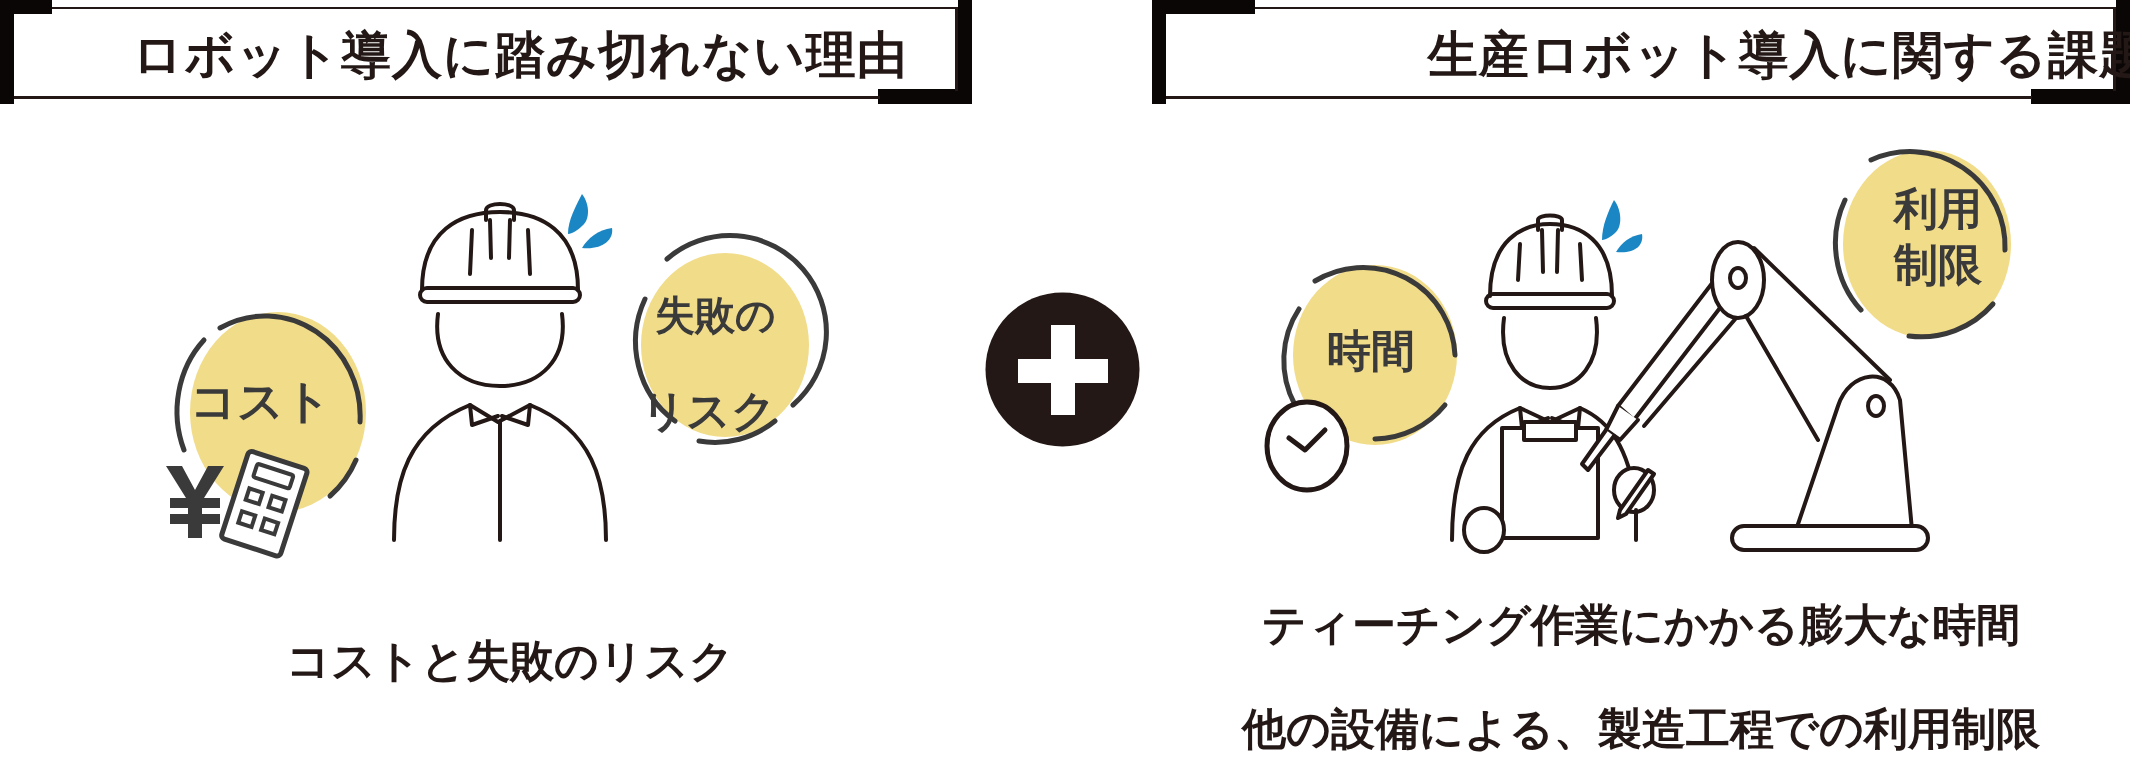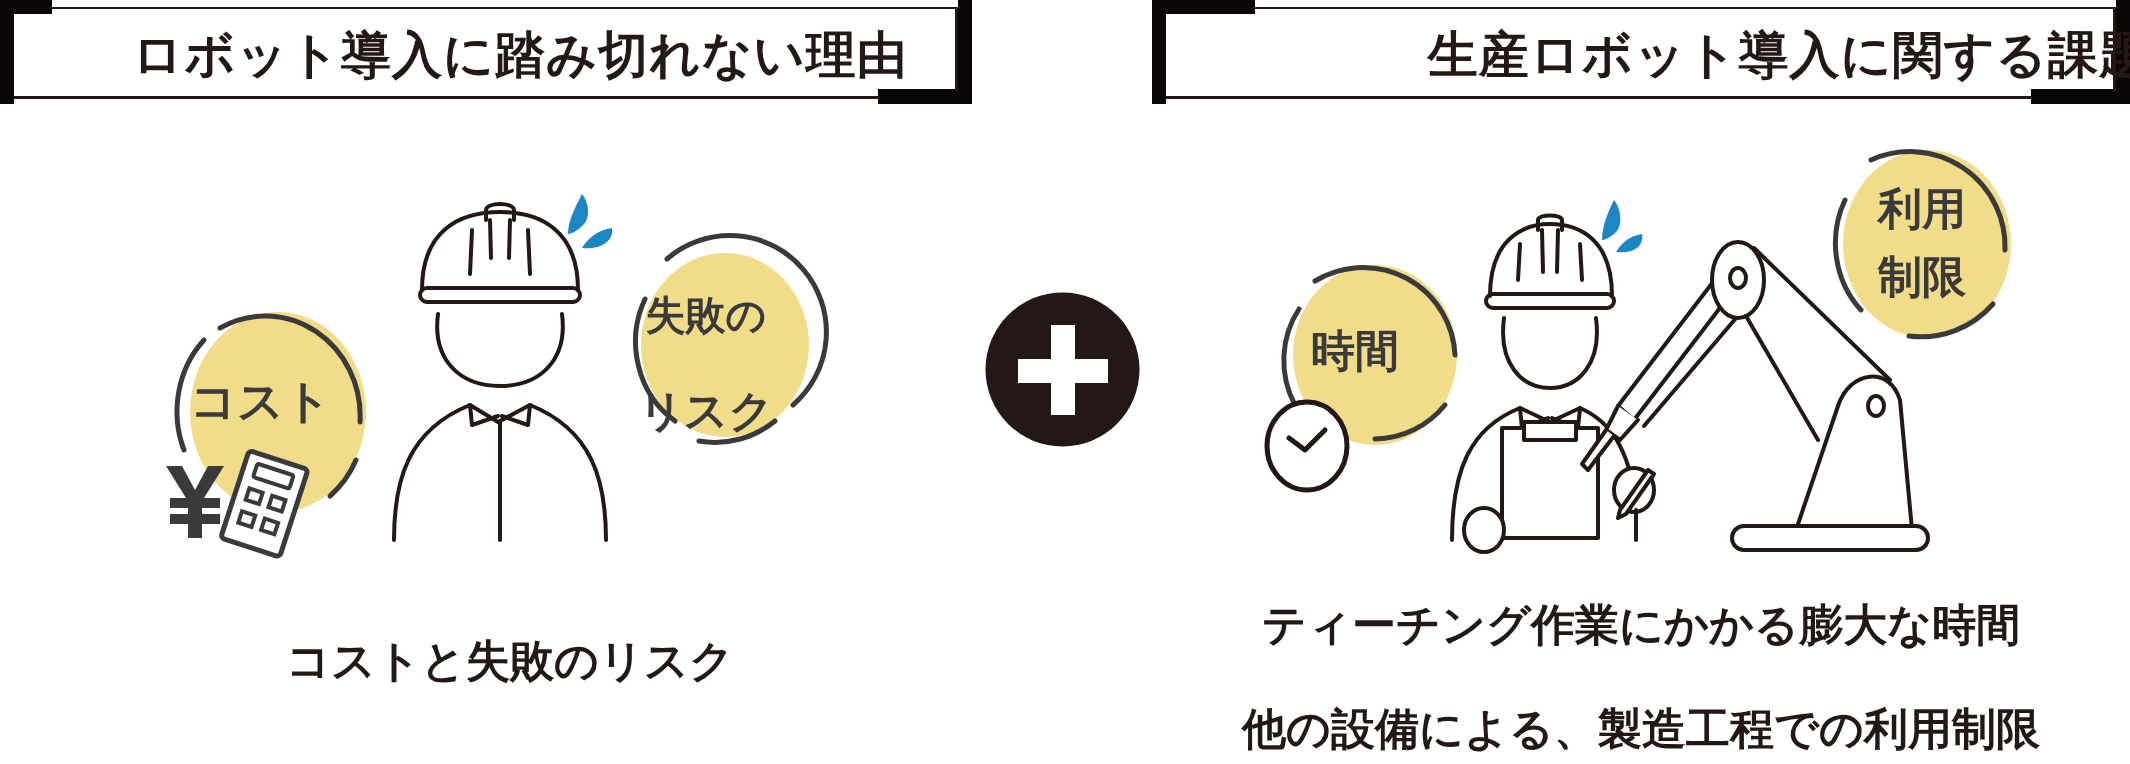--- a/index.html
+++ b/index.html
@@ -4,21 +4,21 @@
 <style>
   html, body { margin:0; padding:0; background:#ffffff; }
   body { width:2130px; height:764px; position:relative; overflow:hidden;
          font-family:"DejaVu Sans", "Liberation Sans", sans-serif; color:#231815; }
   .abs { position:absolute; }
   .frame-bar { position:absolute; background:#0b0606; }
   .header-title { position:absolute; font-size:50px; font-weight:bold; letter-spacing:1px;
                   text-align:center; line-height:60px; white-space:nowrap; color:#231815;padding-left:34px; }
   .caption { position:absolute; font-weight:bold; font-size:44px; text-align:center; white-space:nowrap;
              color:#231815; line-height:58px;margin-top:32px; }
-  .bubble-text { position:absolute; font-weight:bold; color:#3a3a3a; text-align:center; line-height:1.15;
+  .bubble-text { position:absolute; font-weight:bold; color:#3a3a3a; text-align:right; line-height:1.15;
                  white-space:nowrap; }
   svg { position:absolute; overflow:visible; }
 </style>
 </head>
 <body>
 
 <div>
   <div class="frame-bar" style="left:0;top:0;width:52px;height:14px;"></div>
   <div class="frame-bar" style="left:0;top:0;width:14px;height:104px;"></div>
   <div class="frame-bar" style="left:958px;top:0;width:14px;height:104px;"></div>
@@ -164,16 +164,16 @@
   </g>
 </svg>
 
 <svg style="left:1825px;top:140px;" width="200" height="210" viewBox="0 0 200 210">
   <ellipse cx="102" cy="104" rx="84" ry="94" fill="#f1dc8a"></ellipse>
   <path d="M 20 60 A 88 95 0 0 0 36 170" fill="none" stroke="#3a3a3a" stroke-width="5" stroke-linecap="round"></path>
   <path d="M 46 20 A 95 95 0 0 1 180 110" fill="none" stroke="#3a3a3a" stroke-width="5" stroke-linecap="round"></path>
   <path d="M 168 164 A 95 95 0 0 1 84 196" fill="none" stroke="#3a3a3a" stroke-width="5" stroke-linecap="round"></path>
 </svg>
 <div class="bubble-text" style="left:1862px;top:184px;width:120px;font-size:44px;">利用</div>
-<div class="bubble-text" style="left:1862px;top:252px;width:120px;font-size:44px;">制限</div>
+<div class="bubble-text" style="left:1862px;top:240px;width:120px;font-size:44px;">制限</div>
 
 <div class="caption" style="left:1166px;top:564px;width:950px;">ティーチング作業にかかる膨大な時間</div>
 <div class="caption" style="left:1166px;top:668px;width:950px;">他の設備による、製造工程での利用制限</div>
 
 </body></html>

